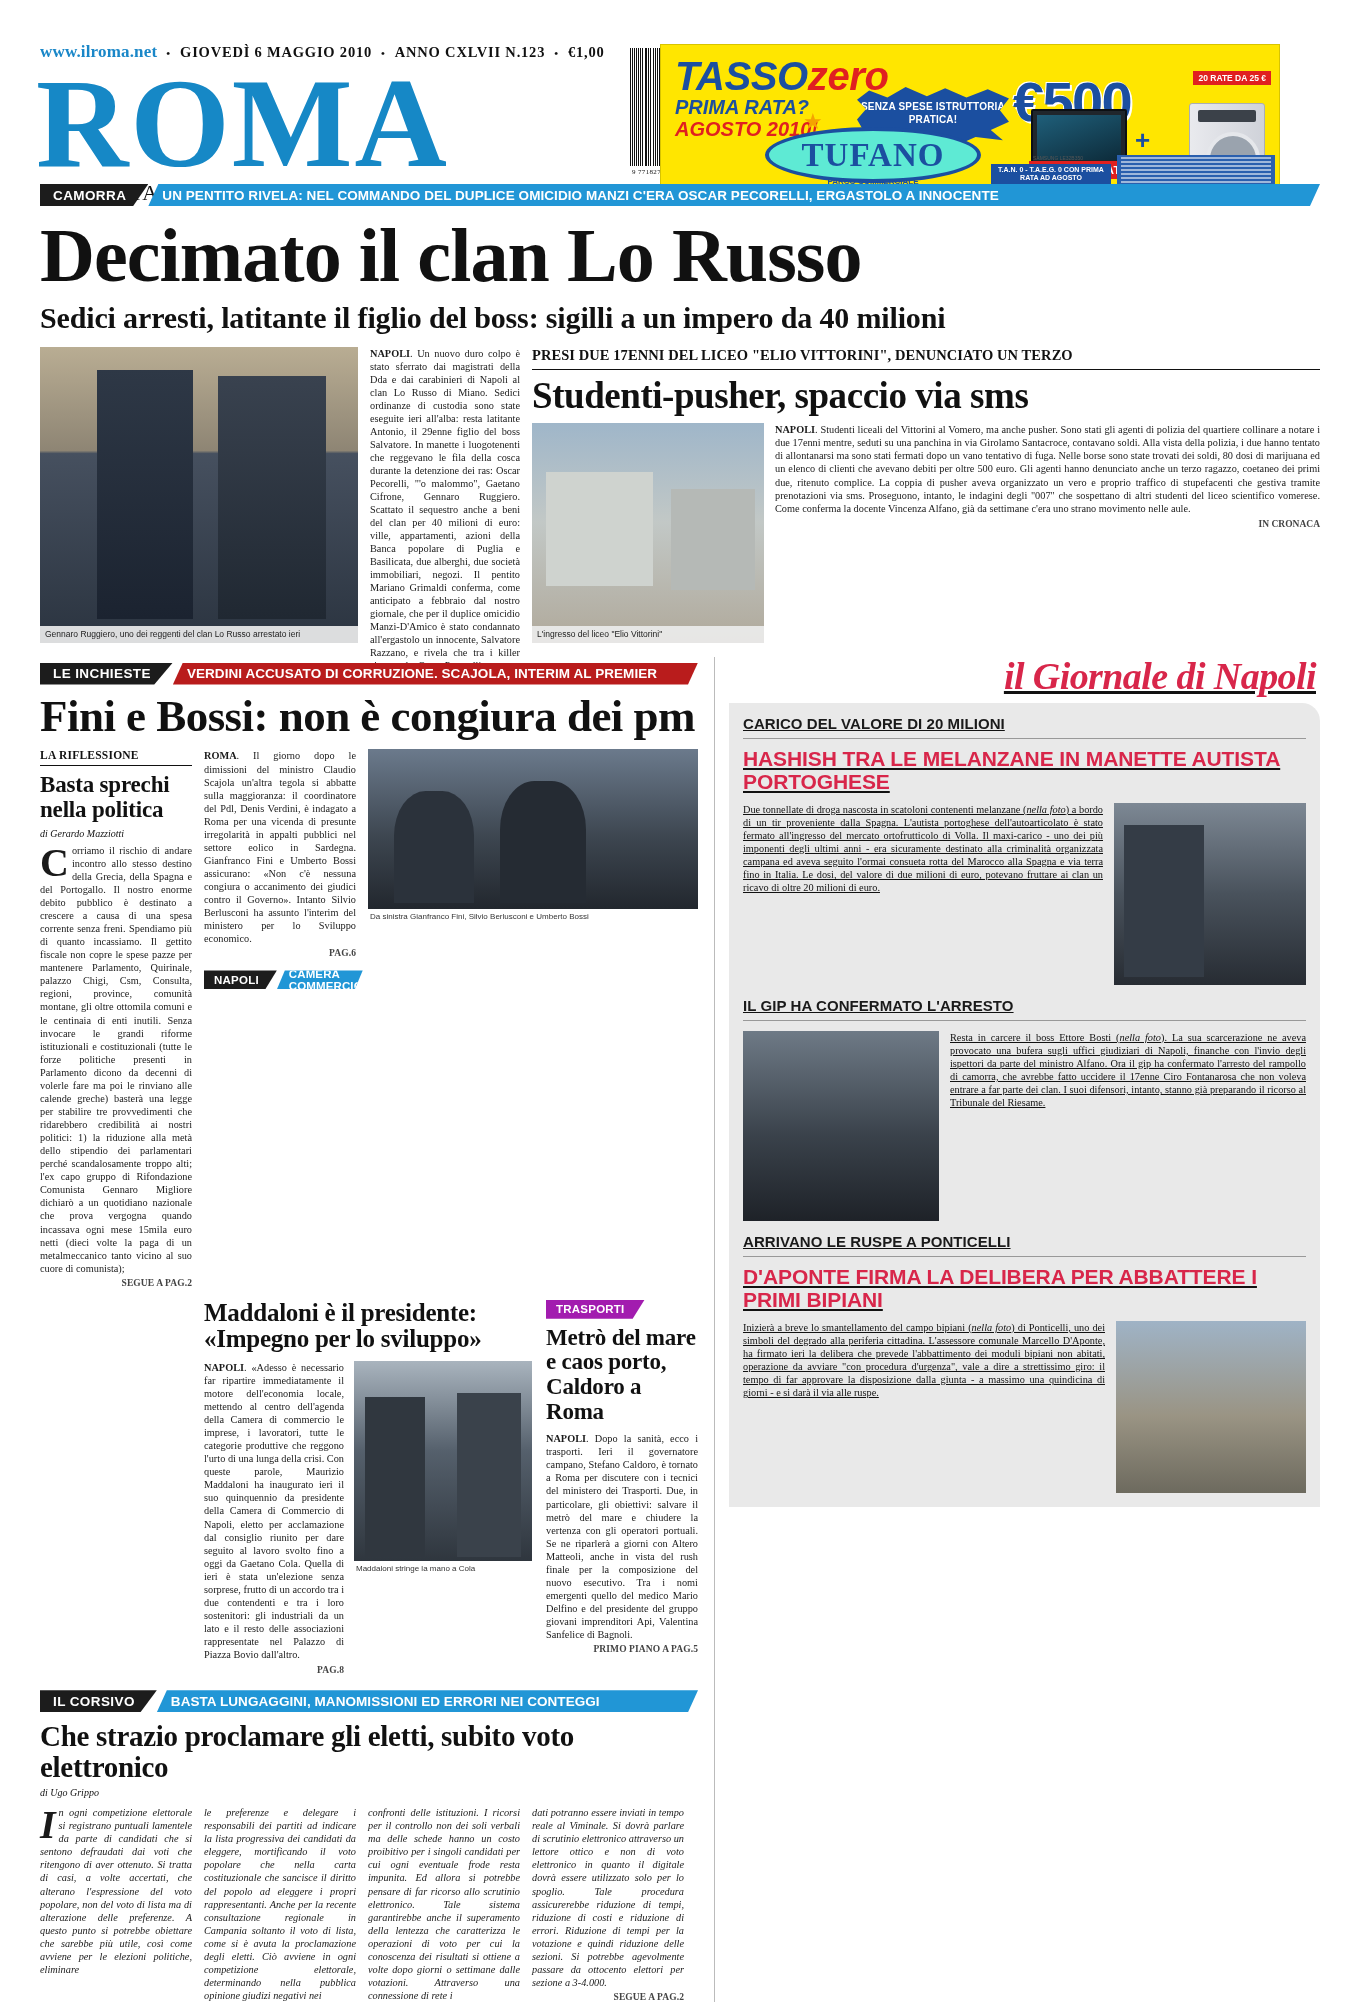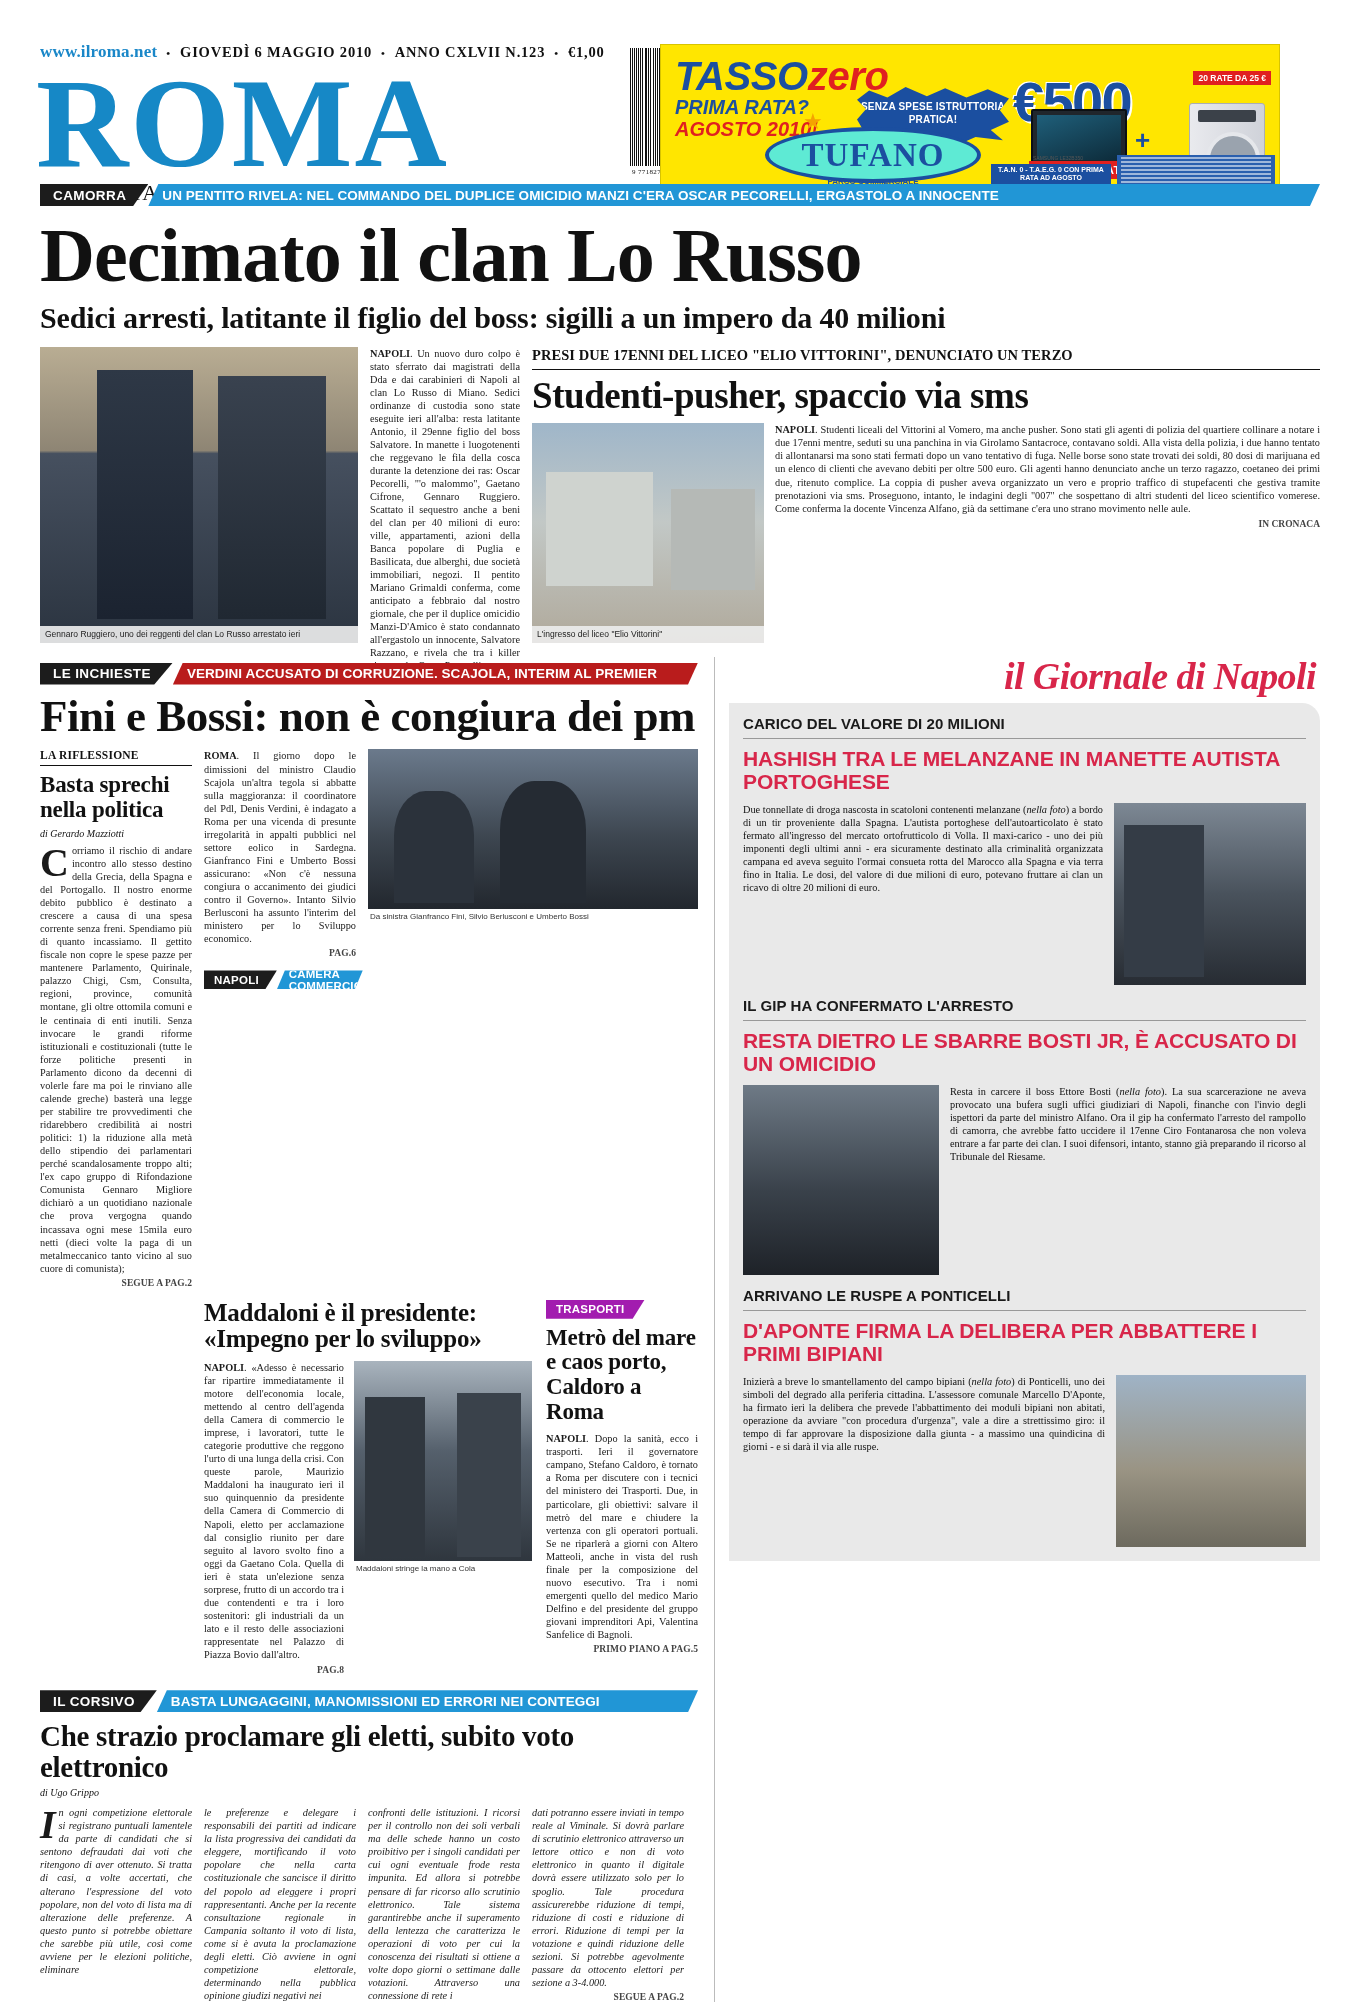--- a/index.html
+++ b/index.html
@@ -161,21 +161,21 @@
   .ph.liceo:after{content:"";position:absolute;right:4%;top:30%;width:36%;height:46%;background:#b5b9b6;}
   .sub-text {
     flex:1; font-family:"Liberation Serif", serif;
     font-size:10.3px; line-height:1.265; text-align:justify; color:#1a1a1a;
   }
   .sub-text .pag { display:block; text-align:right; font-weight:bold; font-size:9.5px; color:#444; margin-top:3px; }
 
   
   .lower { display:flex; gap:16px; margin-top:14px; }
   .left-zone { width:660px; }
-  .right-zone { width:728px; border-left:1px solid #bbb; padding-left:14px; }
+  .right-zone { width:728px; border-left:1px solid #bbb; padding-left:14px;text-decoration:underline; }
 
   .hl-3 {
     font-family:"Liberation Serif", serif; font-weight:bold;
     font-size:45px; line-height:1.02; letter-spacing:-0.012em;
     margin-top:9px; margin-bottom:10px;
   }
   .cols3 { display:flex; gap:12px; }
   .c-narrow { width:152px; }
   .label-sm {
     font-family:"Liberation Serif", serif; font-size:11.5px; font-weight:bold;
@@ -486,21 +486,20 @@
           <div class="gdn-body">
             <div class="gdn-txt">
               <span>Due tonnellate di droga nascosta in scatoloni contenenti melanzane (</span><i>nella foto</i><span>) a bordo di un tir proveniente dalla Spagna. L'autista portoghese dell'autoarticolato è stato fermato all'ingresso del mercato ortofrutticolo di Volla. Il maxi-carico - uno dei più imponenti degli ultimi anni - era sicuramente destinato alla criminalità organizzata campana ed aveva seguito l'ormai consueta rotta del Marocco alla Spagna e via terra fino in Italia. Le dosi, del valore di due milioni di euro, potevano fruttare ai clan un ricavo di oltre 20 milioni di euro.</span>
             </div>
             <div class="ph drugs"></div>
           </div>
         </div>
 
         <div class="gdn-sec">
           <div class="gdn-kick">IL GIP HA CONFERMATO L'ARRESTO</div>
-          <div class="gdn-hl">RESTA DIETRO LE SBARRE BOSTI JR, È ACCUSATO DI UN OMICIDIO</div>
           <div class="gdn-body">
             <div class="ph mug"></div>
             <div class="gdn-txt">
               <span>Resta in carcere il boss Ettore Bosti (</span><i>nella foto</i><span>). La sua scarcerazione ne aveva provocato una bufera sugli uffici giudiziari di Napoli, finanche con l'invio degli ispettori da parte del ministro Alfano. Ora il gip ha confermato l'arresto del rampollo di camorra, che avrebbe fatto uccidere il 17enne Ciro Fontanarosa che non voleva entrare a far parte dei clan. I suoi difensori, intanto, stanno già preparando il ricorso al Tribunale del Riesame.</span>
             </div>
           </div>
         </div>
 
         <div class="gdn-sec">
           <div class="gdn-kick">ARRIVANO LE RUSPE A PONTICELLI</div>

